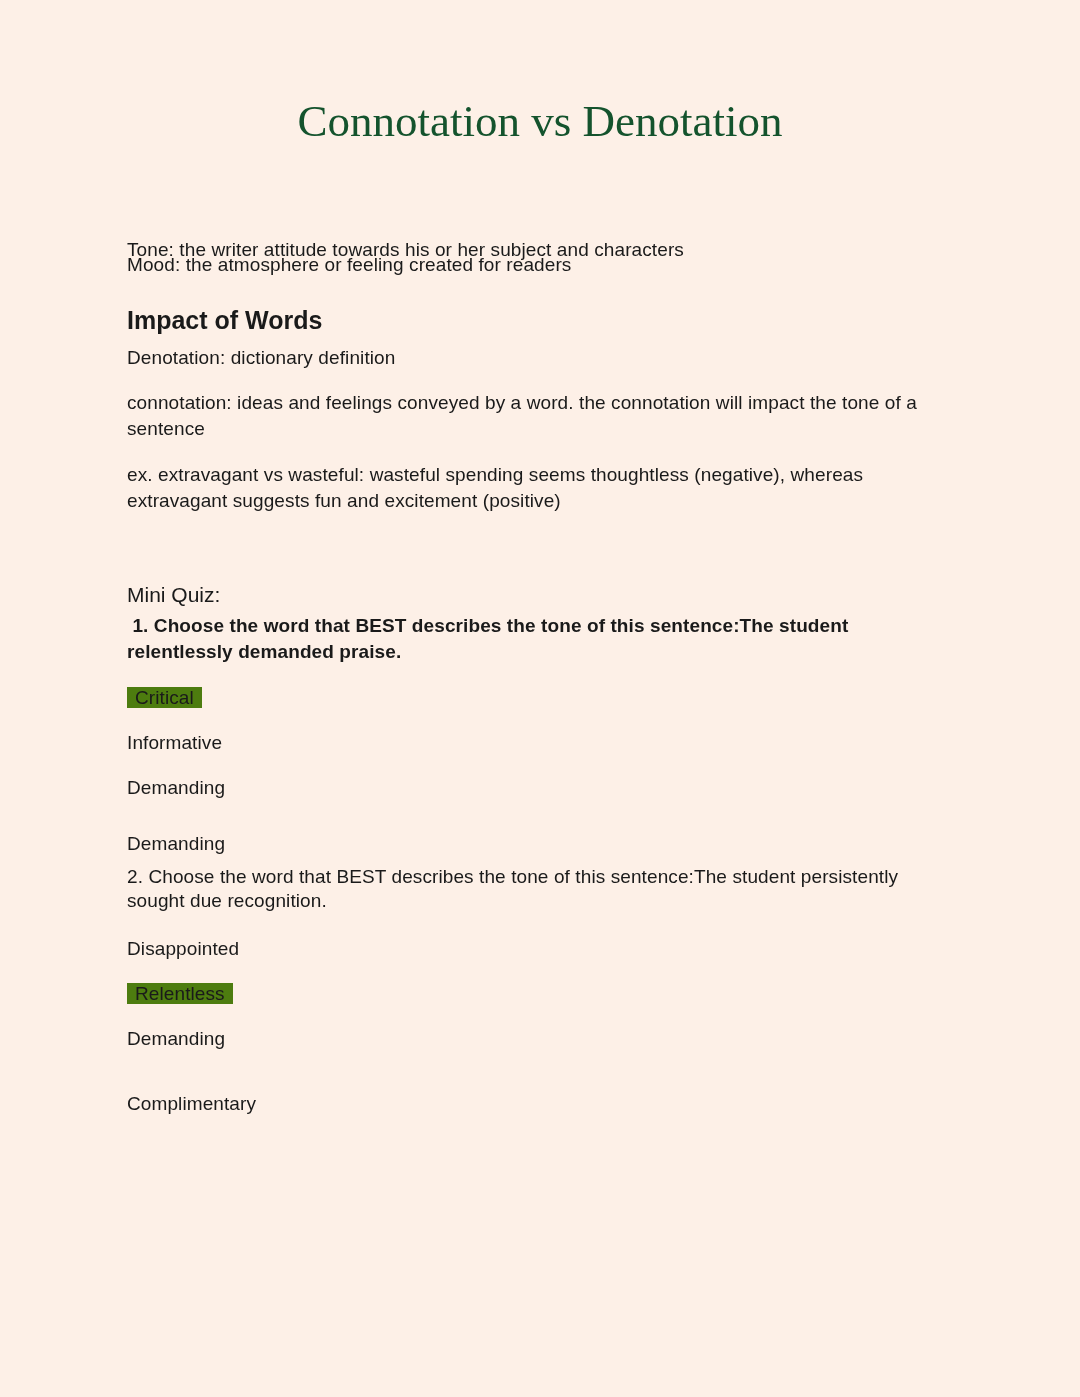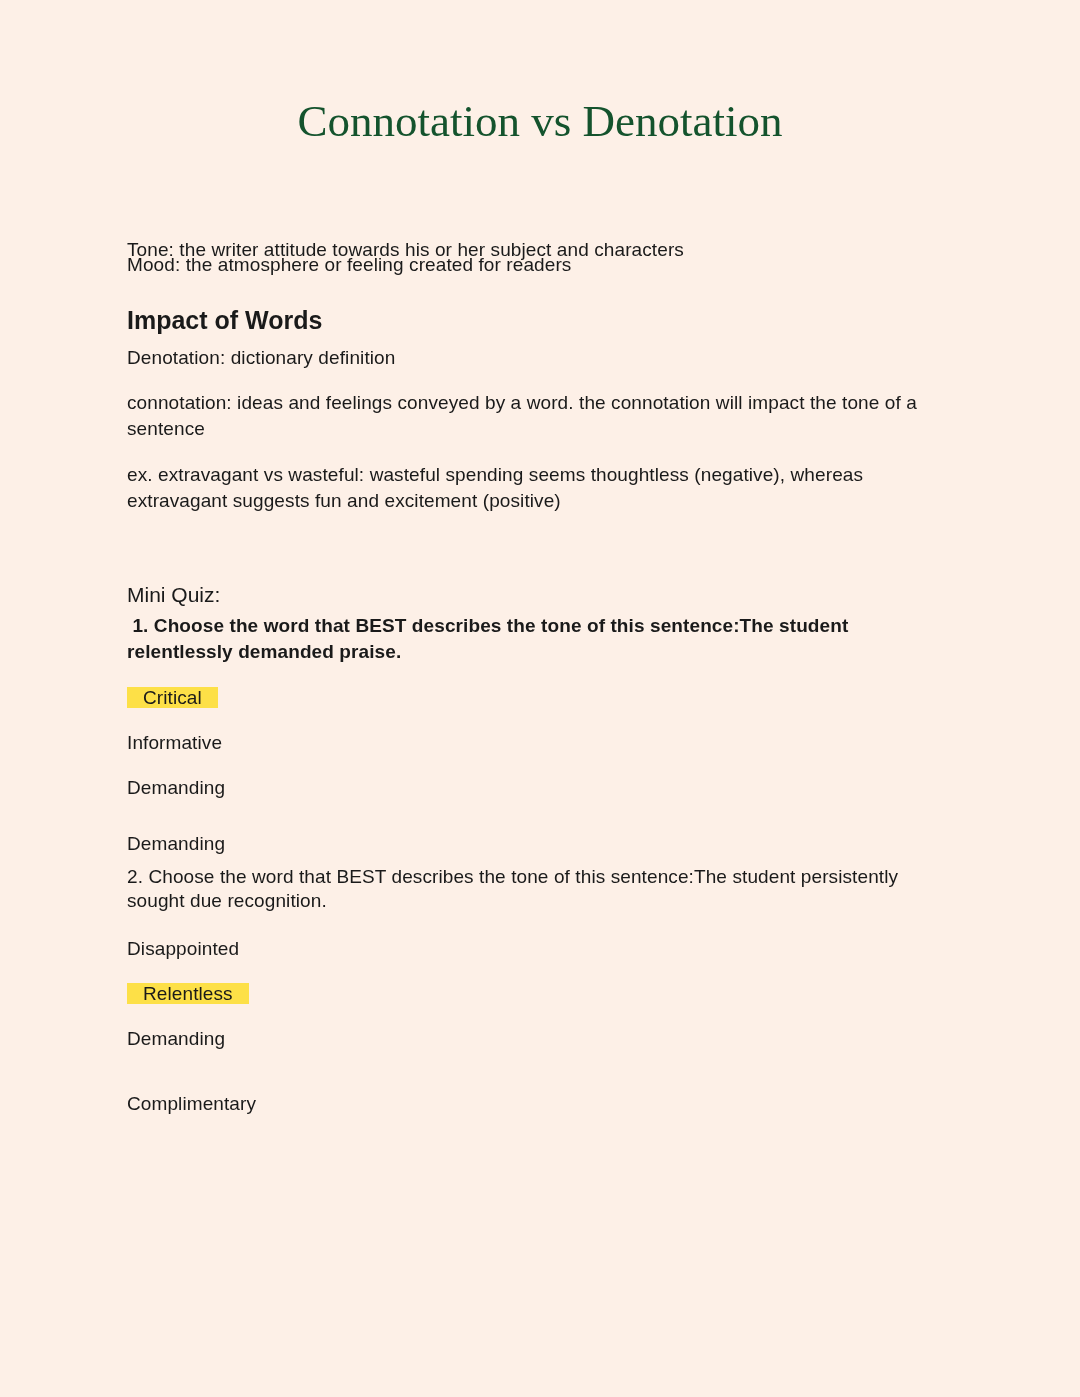--- a/index.html
+++ b/index.html
@@ -39,22 +39,22 @@
     font-size: 25px;
     line-height: 30px;
     font-weight: bold;
   }
   .subheading {
     left: 127px;
     font-size: 21px;
     line-height: 26px;
   }
   .hl {
-    background: #fde047;
-    padding: 0 16px;
+    background: #4d7c0f;
+    padding: 0 8px;
   }
 </style>
 </head>
 <body>
 
 <div>
 
   <h1 class="abs title" style="margin:0;font-weight:normal;">Connotation vs Denotation</h1>
 
   <div class="abs body-text" style="top:207px;margin-top:30px;">Tone: the writer attitude towards his or her subject and characters</div>

